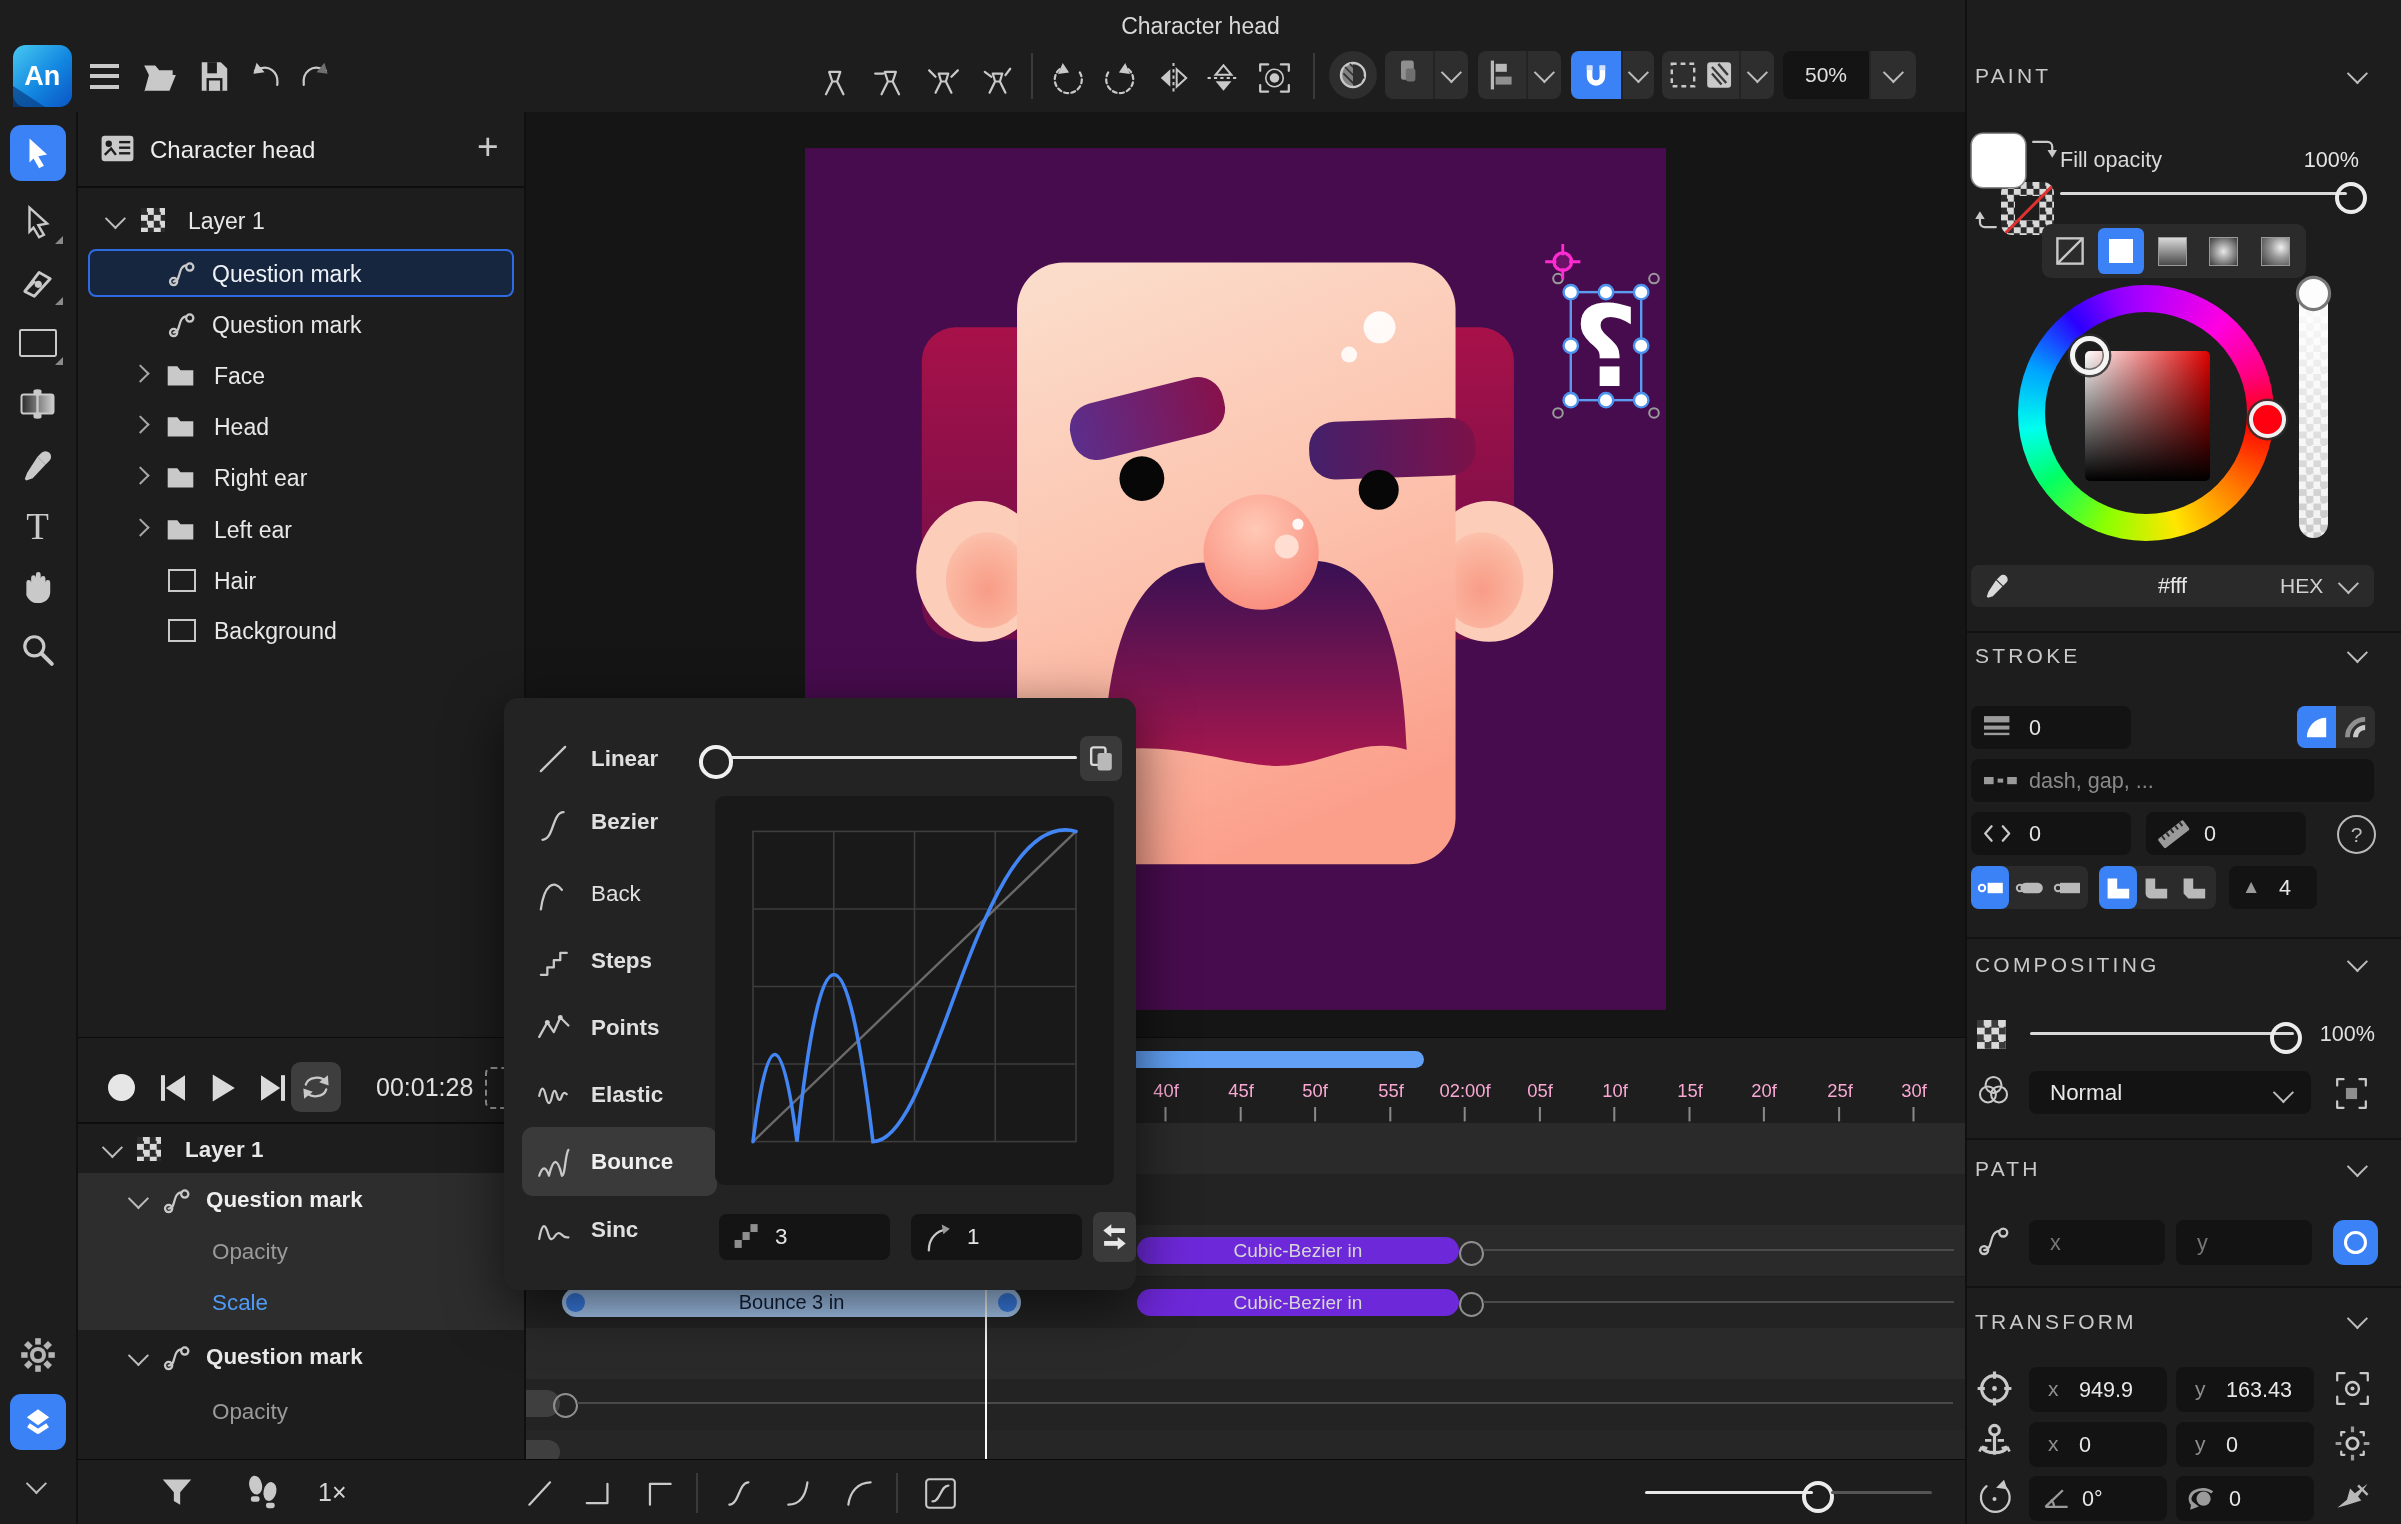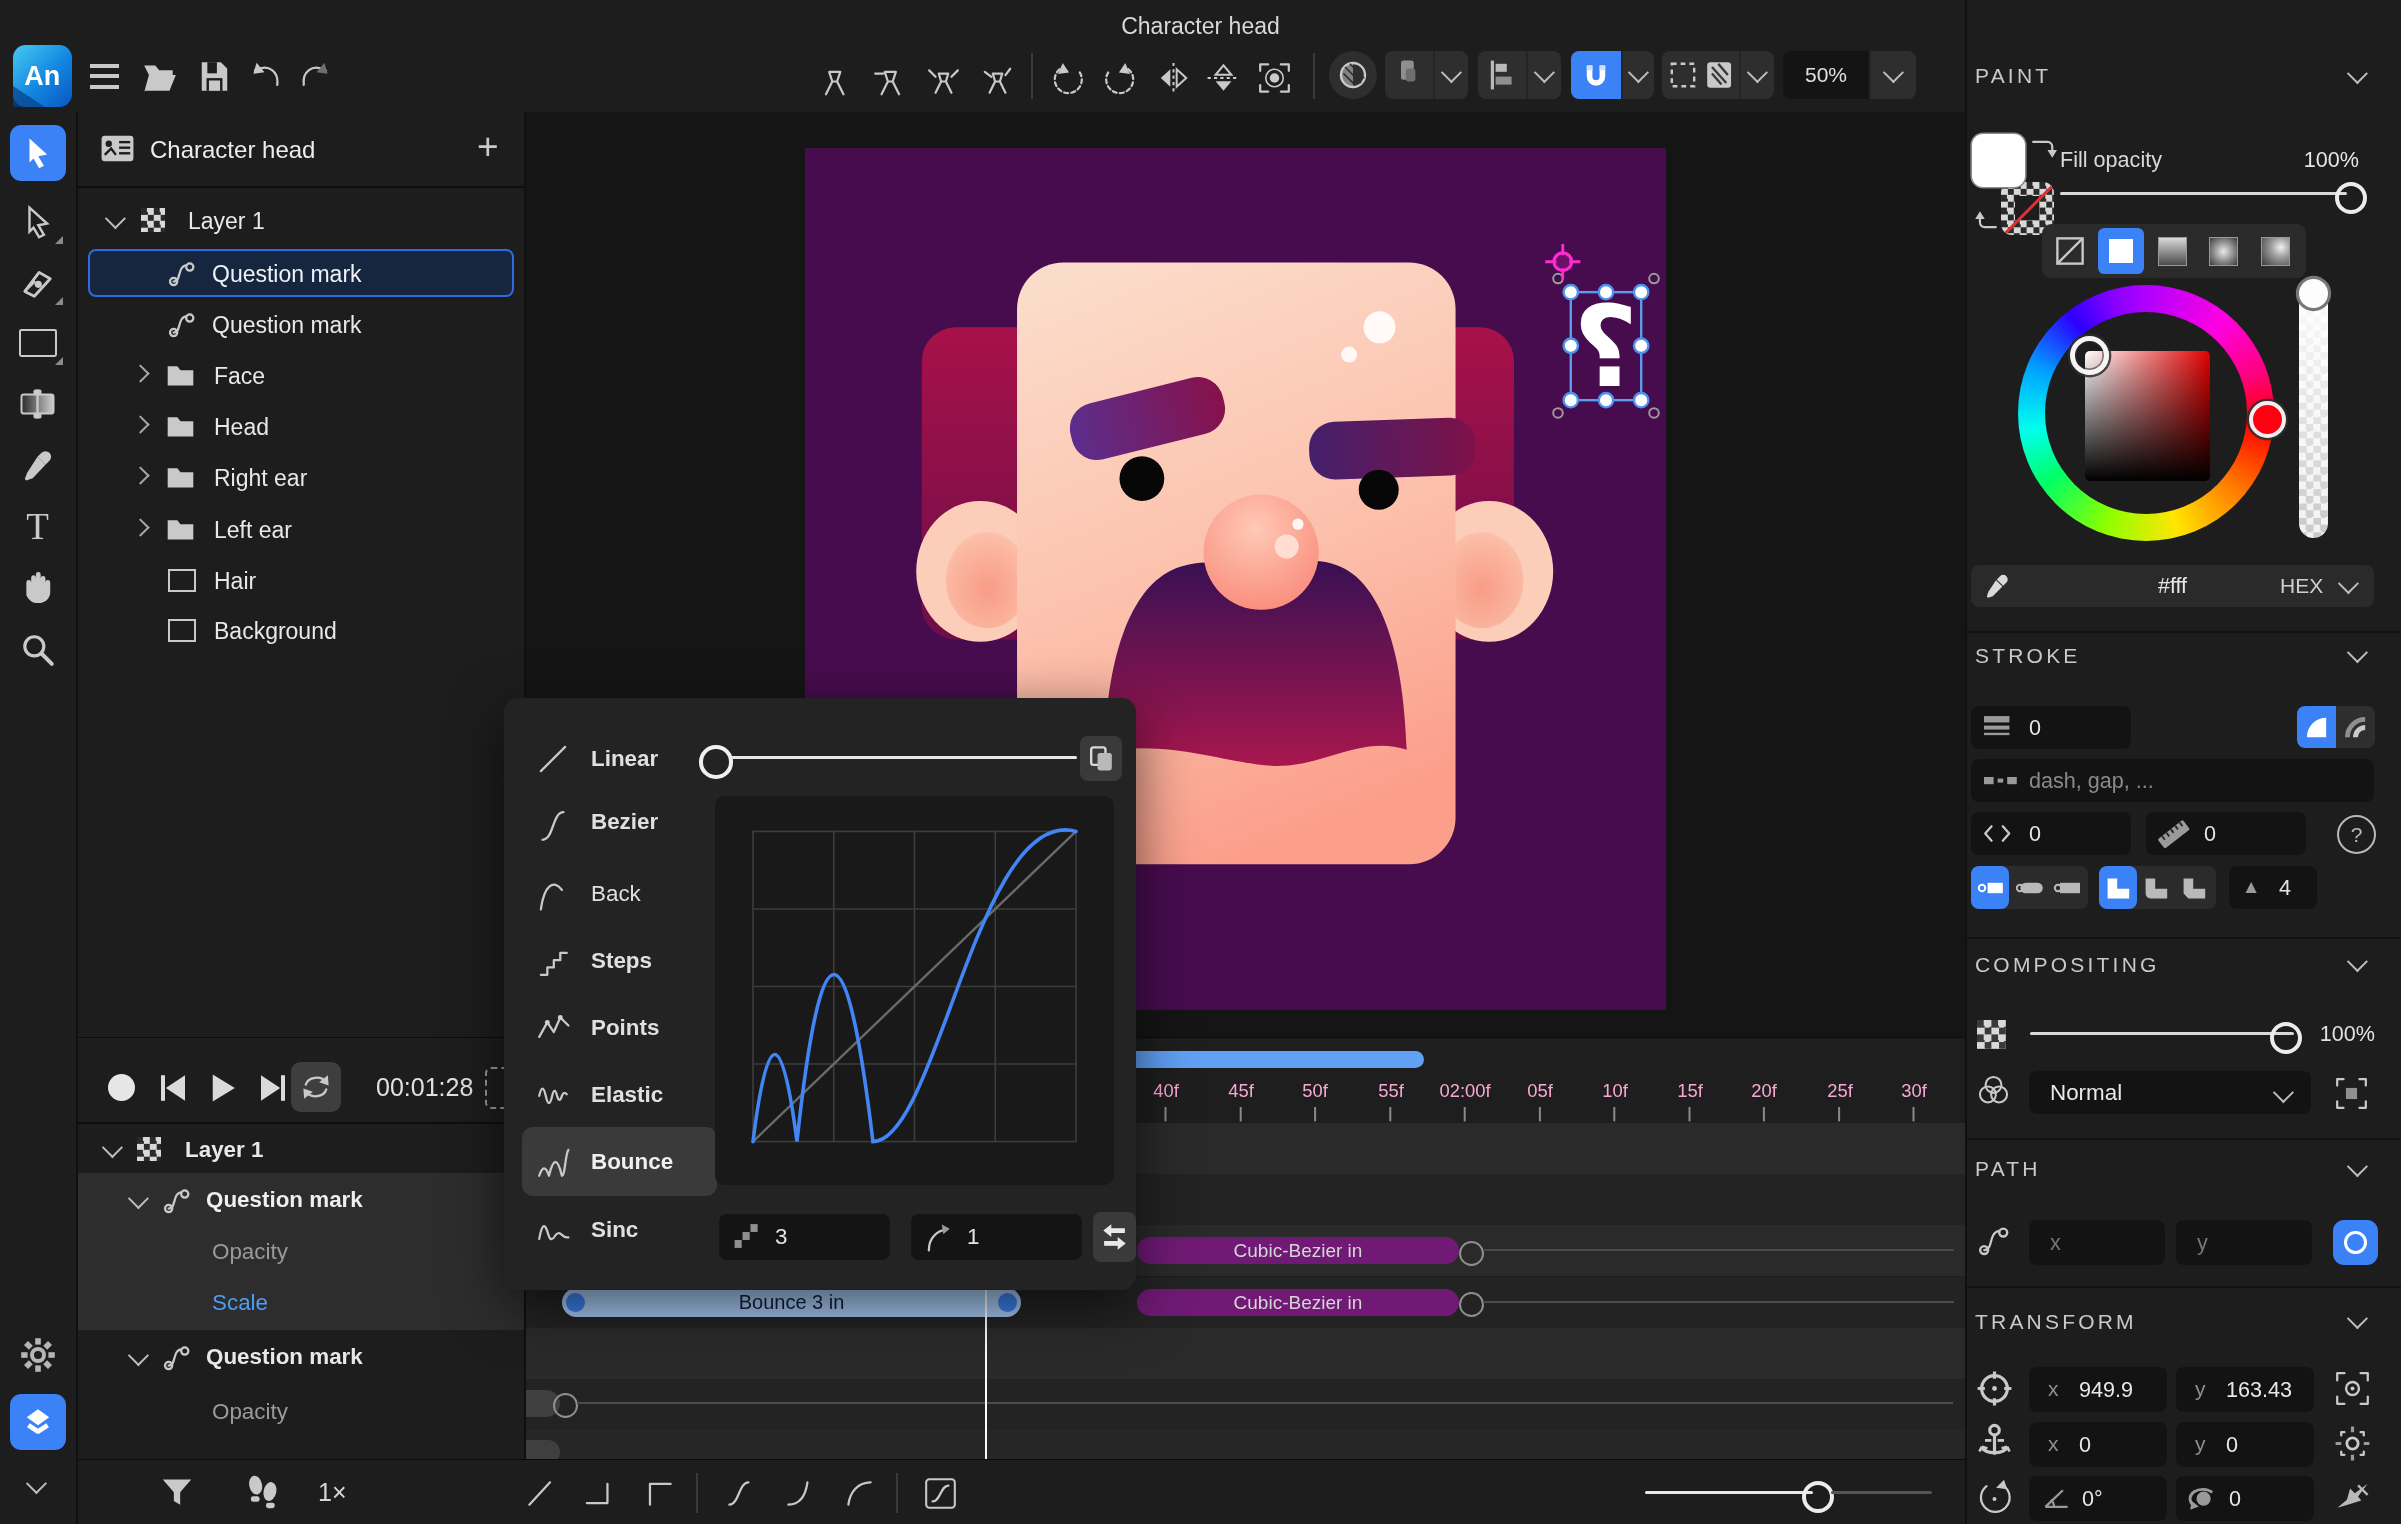--- a/index.html
+++ b/index.html
@@ -11,21 +11,21 @@
   .ico{stroke:#c9c9c9;fill:none;stroke-width:2.8;stroke-linecap:round;stroke-linejoin:round}
   
   .chev{width:12.8px;height:12.8px;border-right:2.8px solid #bdbdbd;border-bottom:2.8px solid #bdbdbd;transform:rotate(45deg)}
   .chev-r{width:11.2px;height:11.2px;border-right:2.8px solid #a8a8a8;border-bottom:2.8px solid #a8a8a8;transform:rotate(-45deg)}
   .inp{background:#131313;border-radius:8px}
   .btn{background:#2e2e2e;border-radius:8px}
   .sect{font-size:21px;letter-spacing:3.2px;color:#c9c9c9}
   .divider{left:1966px;width:435px;height:1.6px;background:#121212}
   .ring{border:4px solid #ececec;border-radius:50%;background:transparent}
   .kfring{width:21px;height:21px;border:2.4px solid #8f8f8f;border-radius:50%;background:transparent}
-  .pill{border-radius:13.6px;background:#701a75;display:flex;align-items:center;justify-content:center;font-size:19px;color:#d6d6d6}
+  .pill{border-radius:13.6px;background:#6d28d9;display:flex;align-items:center;justify-content:center;font-size:19px;color:#d6d6d6}
   .checker{background:repeating-conic-gradient(#d9d9d9 0 25%, #2a2a2a 0 50%) 0 0/12.8px 12.8px}
   .vline{background:#101010}
   .toolvariant{width:0;height:0;border-left:8.8px solid transparent;border-bottom:8.8px solid #8a8a8a}
 </style>
 </head>
 <body>
 
 <div id="app">
 
   <div class="abs txt" style="left:0;right:0;top:12.8px;text-align:center;font-size:23px;color:#d8d8d8">Character head</div>

